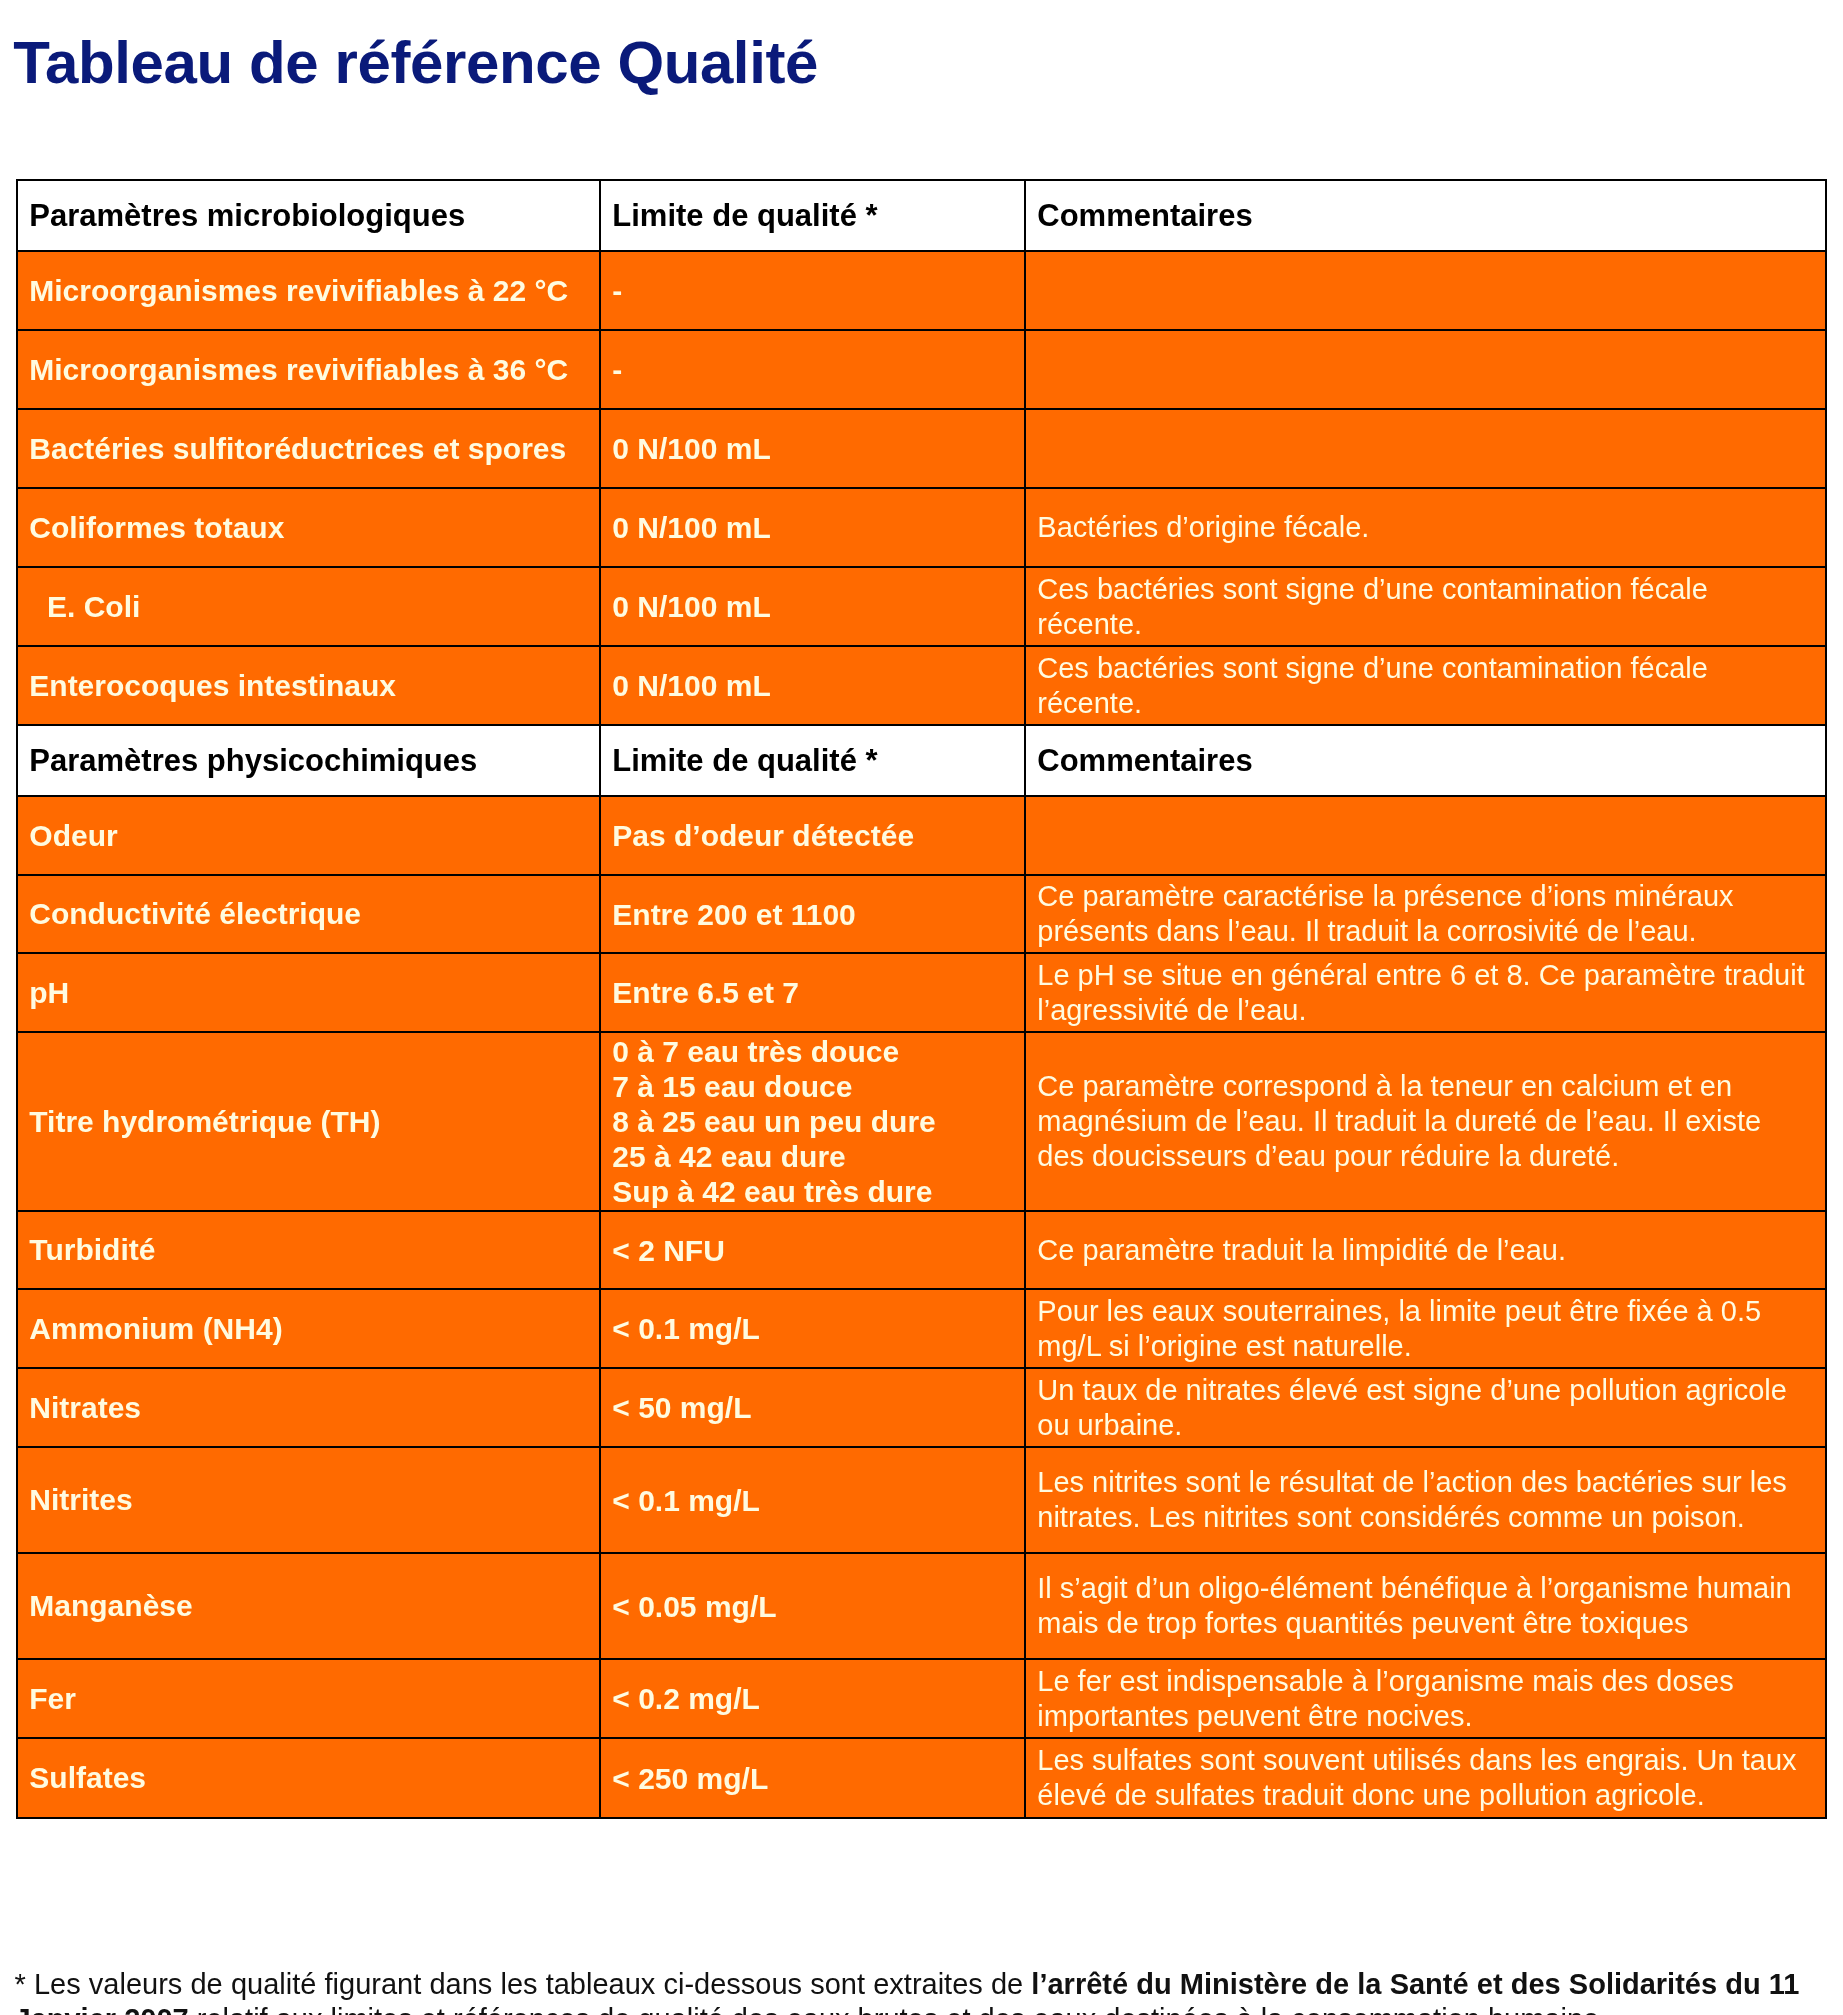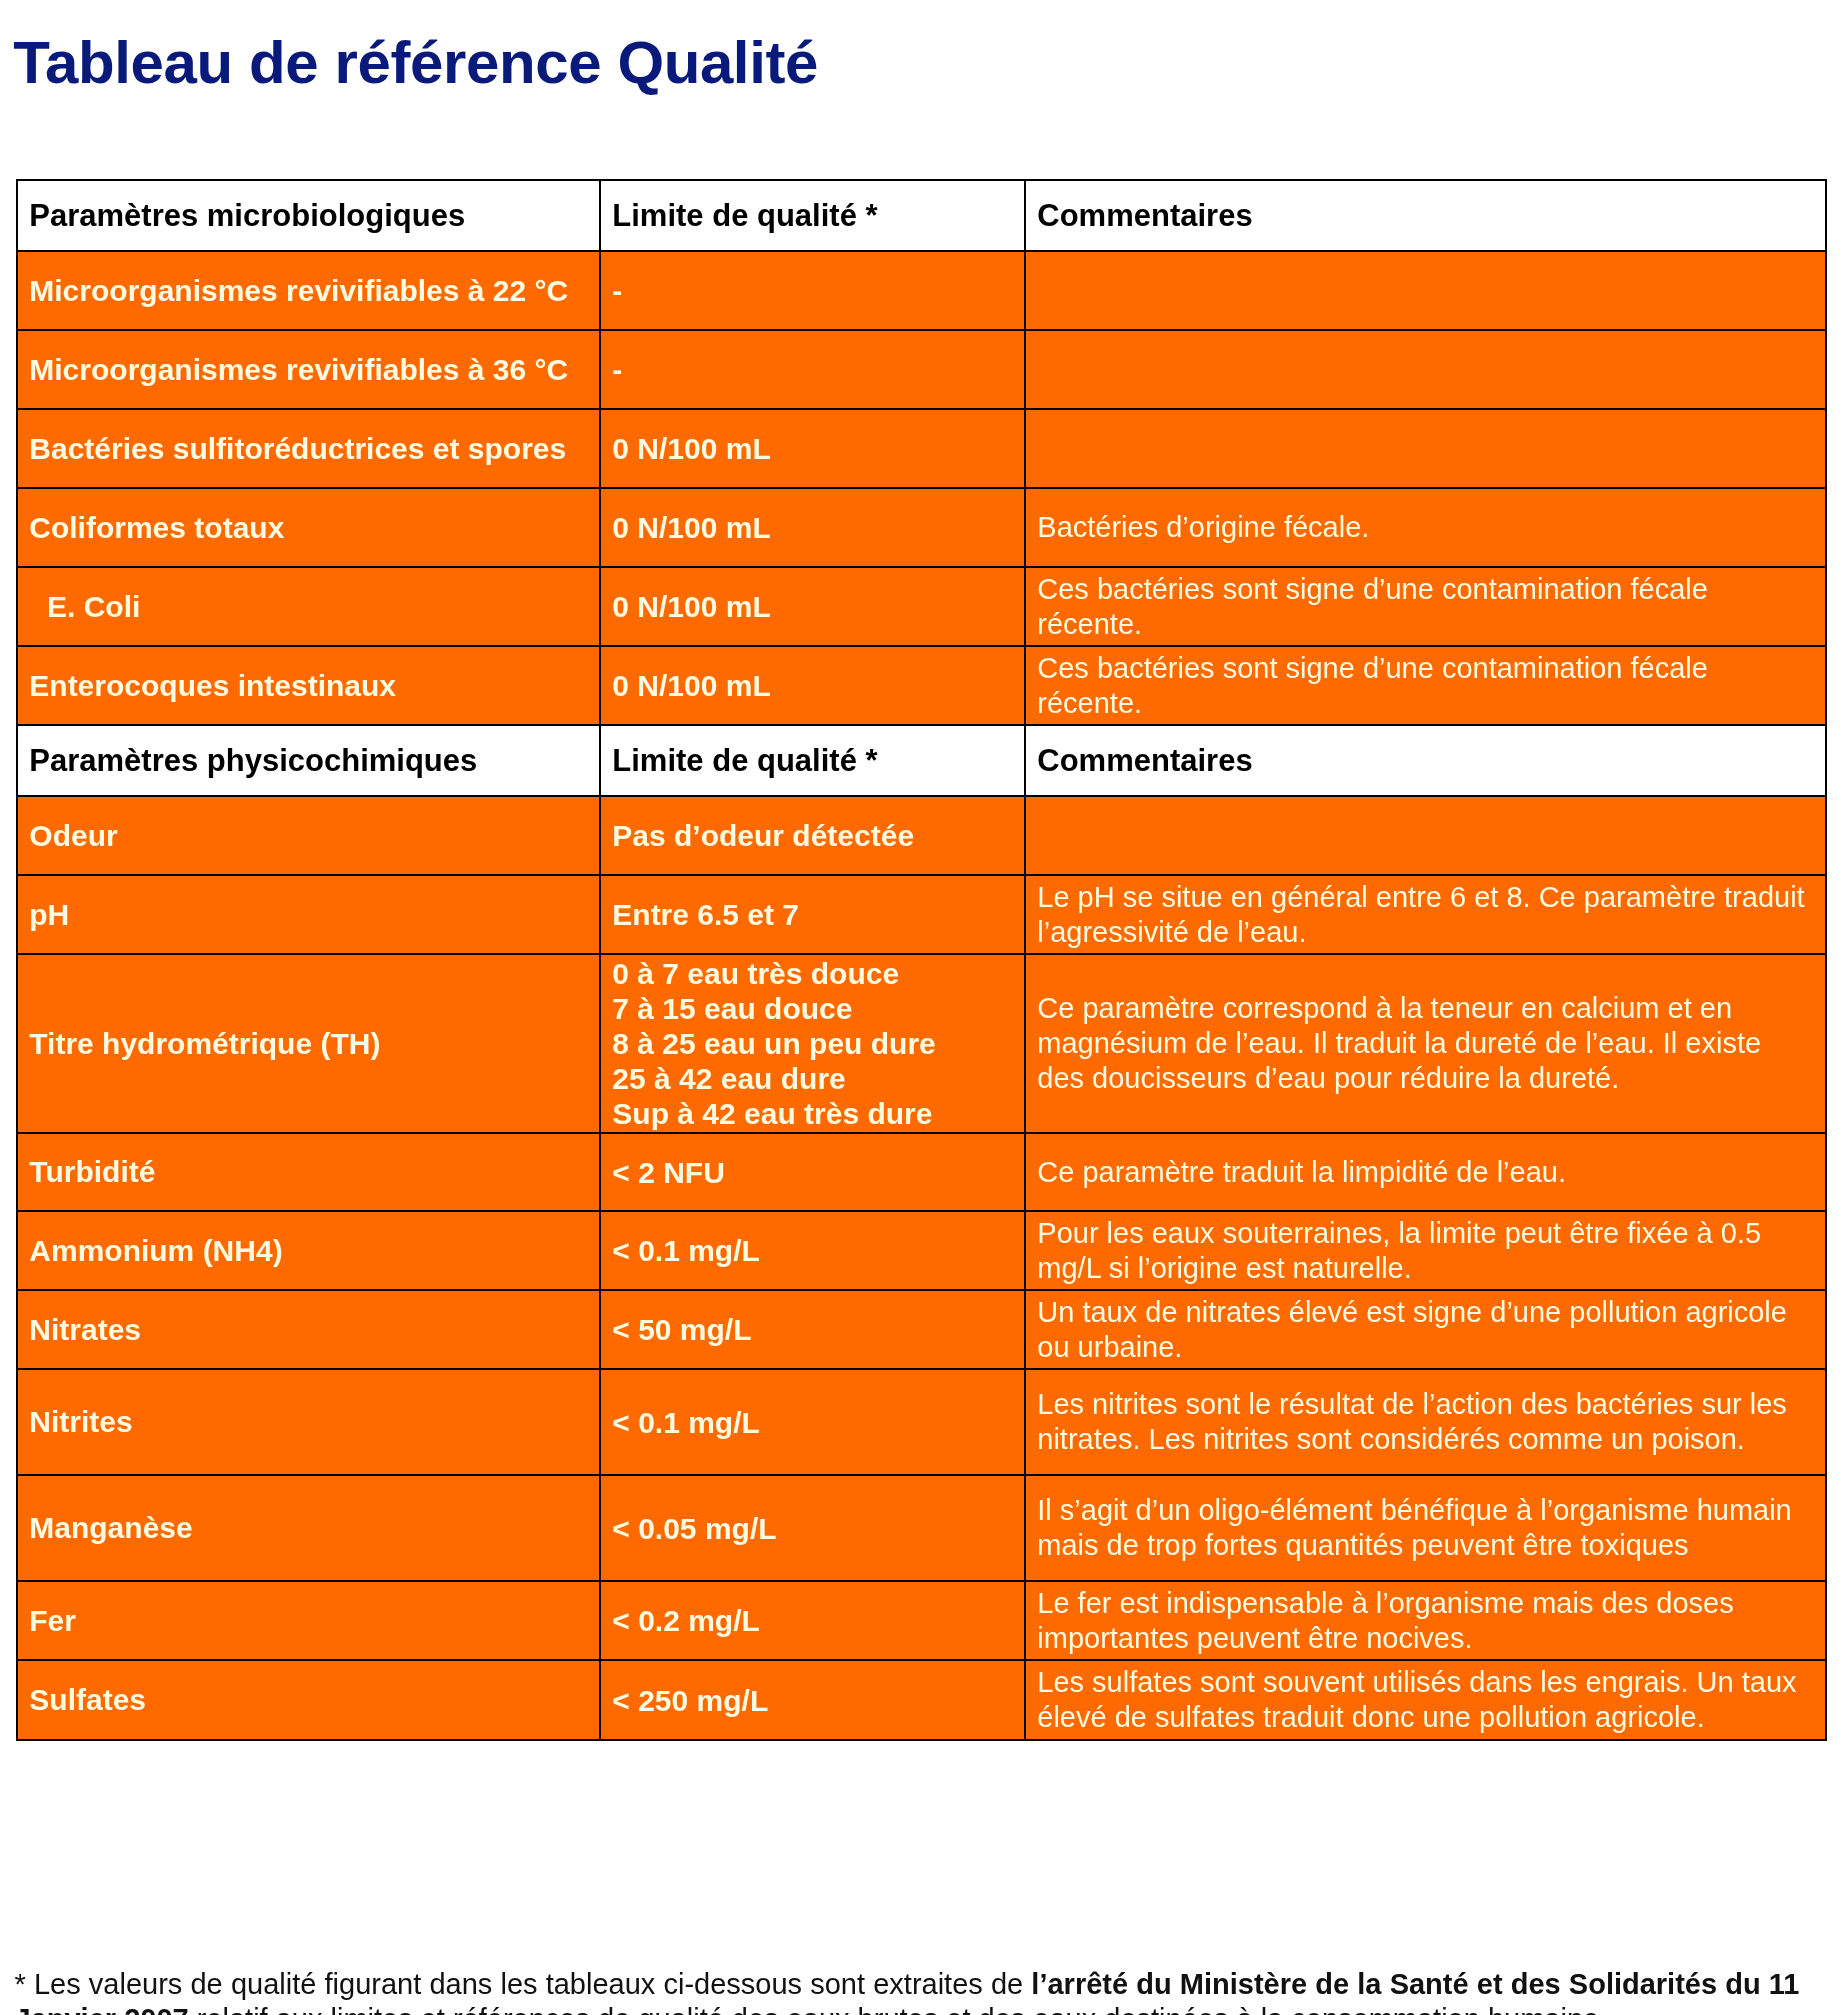--- a/index.html
+++ b/index.html
@@ -84,20 +84,27 @@
         <td class="c3">Commentaires</td>
       </tr>
       <tr class="row">
         <td class="c1" style="height: 77px;">Odeur</td>
         <td class="c2">
           <span class="line">Pas d’odeur détectée</span>
         </td>
         <td class="c3"></td>
       </tr>
       <tr class="row">
+        <td class="c1" style="height: 76px;">Conductivité électrique</td>
+        <td class="c2">
+          <span class="line">Entre 200 et 1100</span>
+        </td>
+        <td class="c3">Ce paramètre caractérise la présence d’ions minéraux présents dans l’eau. Il traduit la corrosivité de l’eau.</td>
+      </tr>
+      <tr class="row">
         <td class="c1" style="height: 77px;">pH</td>
         <td class="c2">
           <span class="line">Entre 6.5 et 7</span>
         </td>
         <td class="c3">Le pH se situe en général entre 6 et 8. Ce paramètre traduit l’agressivité de l’eau.</td>
       </tr>
       <tr class="row">
         <td class="c1" style="height: 177px;">Titre hydrométrique (TH)</td>
         <td class="c2">
           <span class="line">0 à 7 eau très douce</span>

